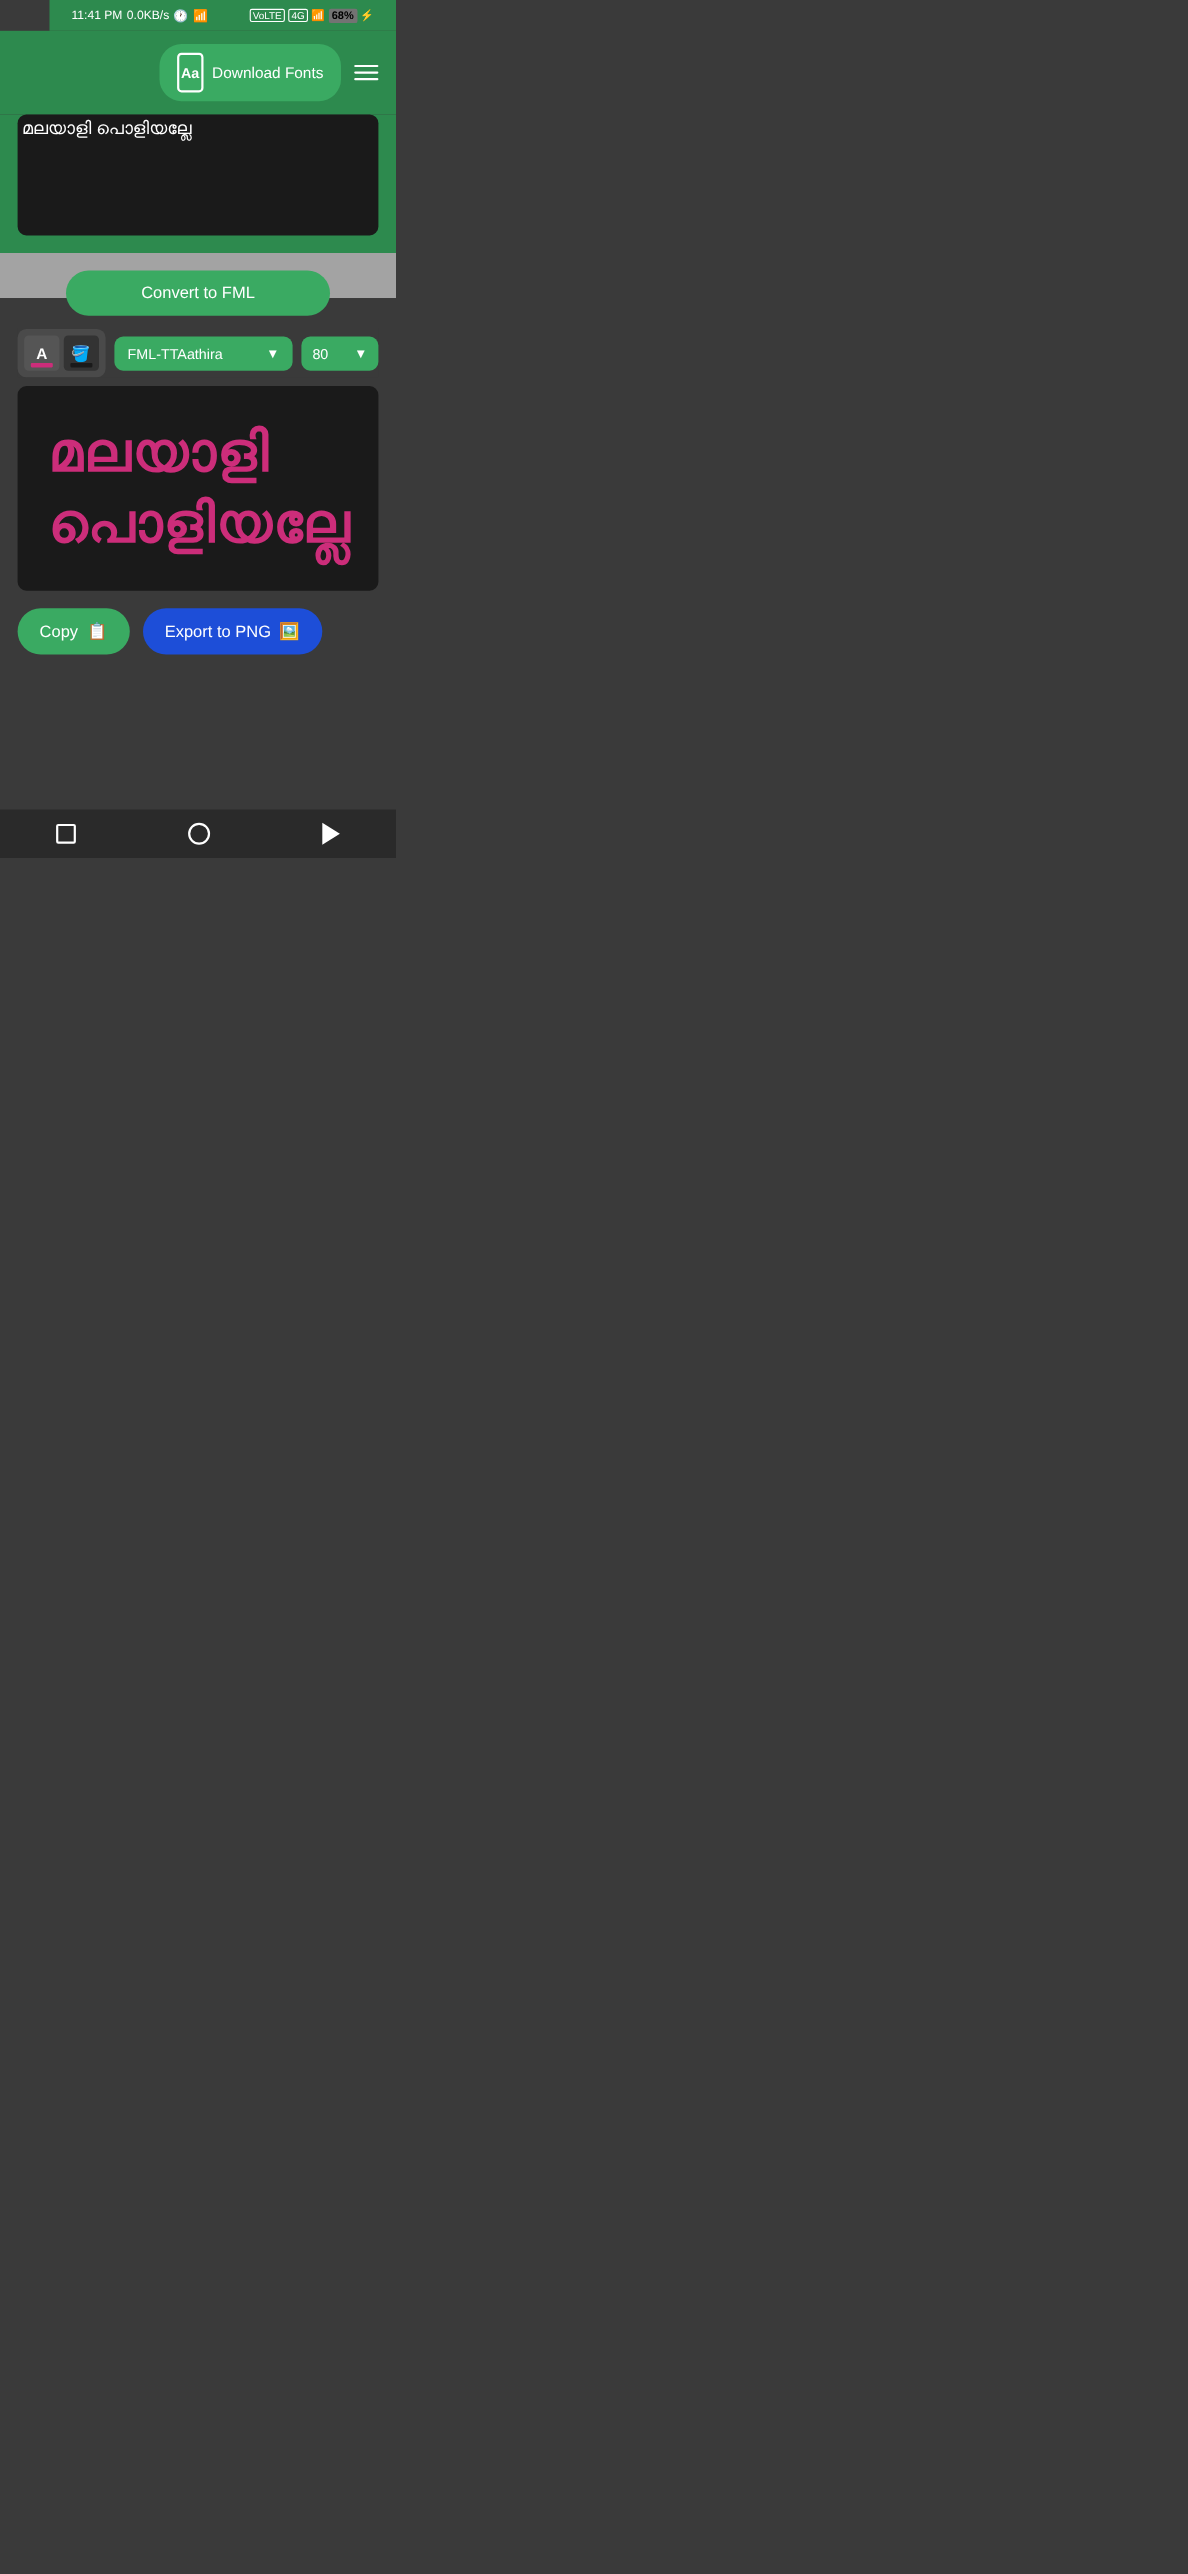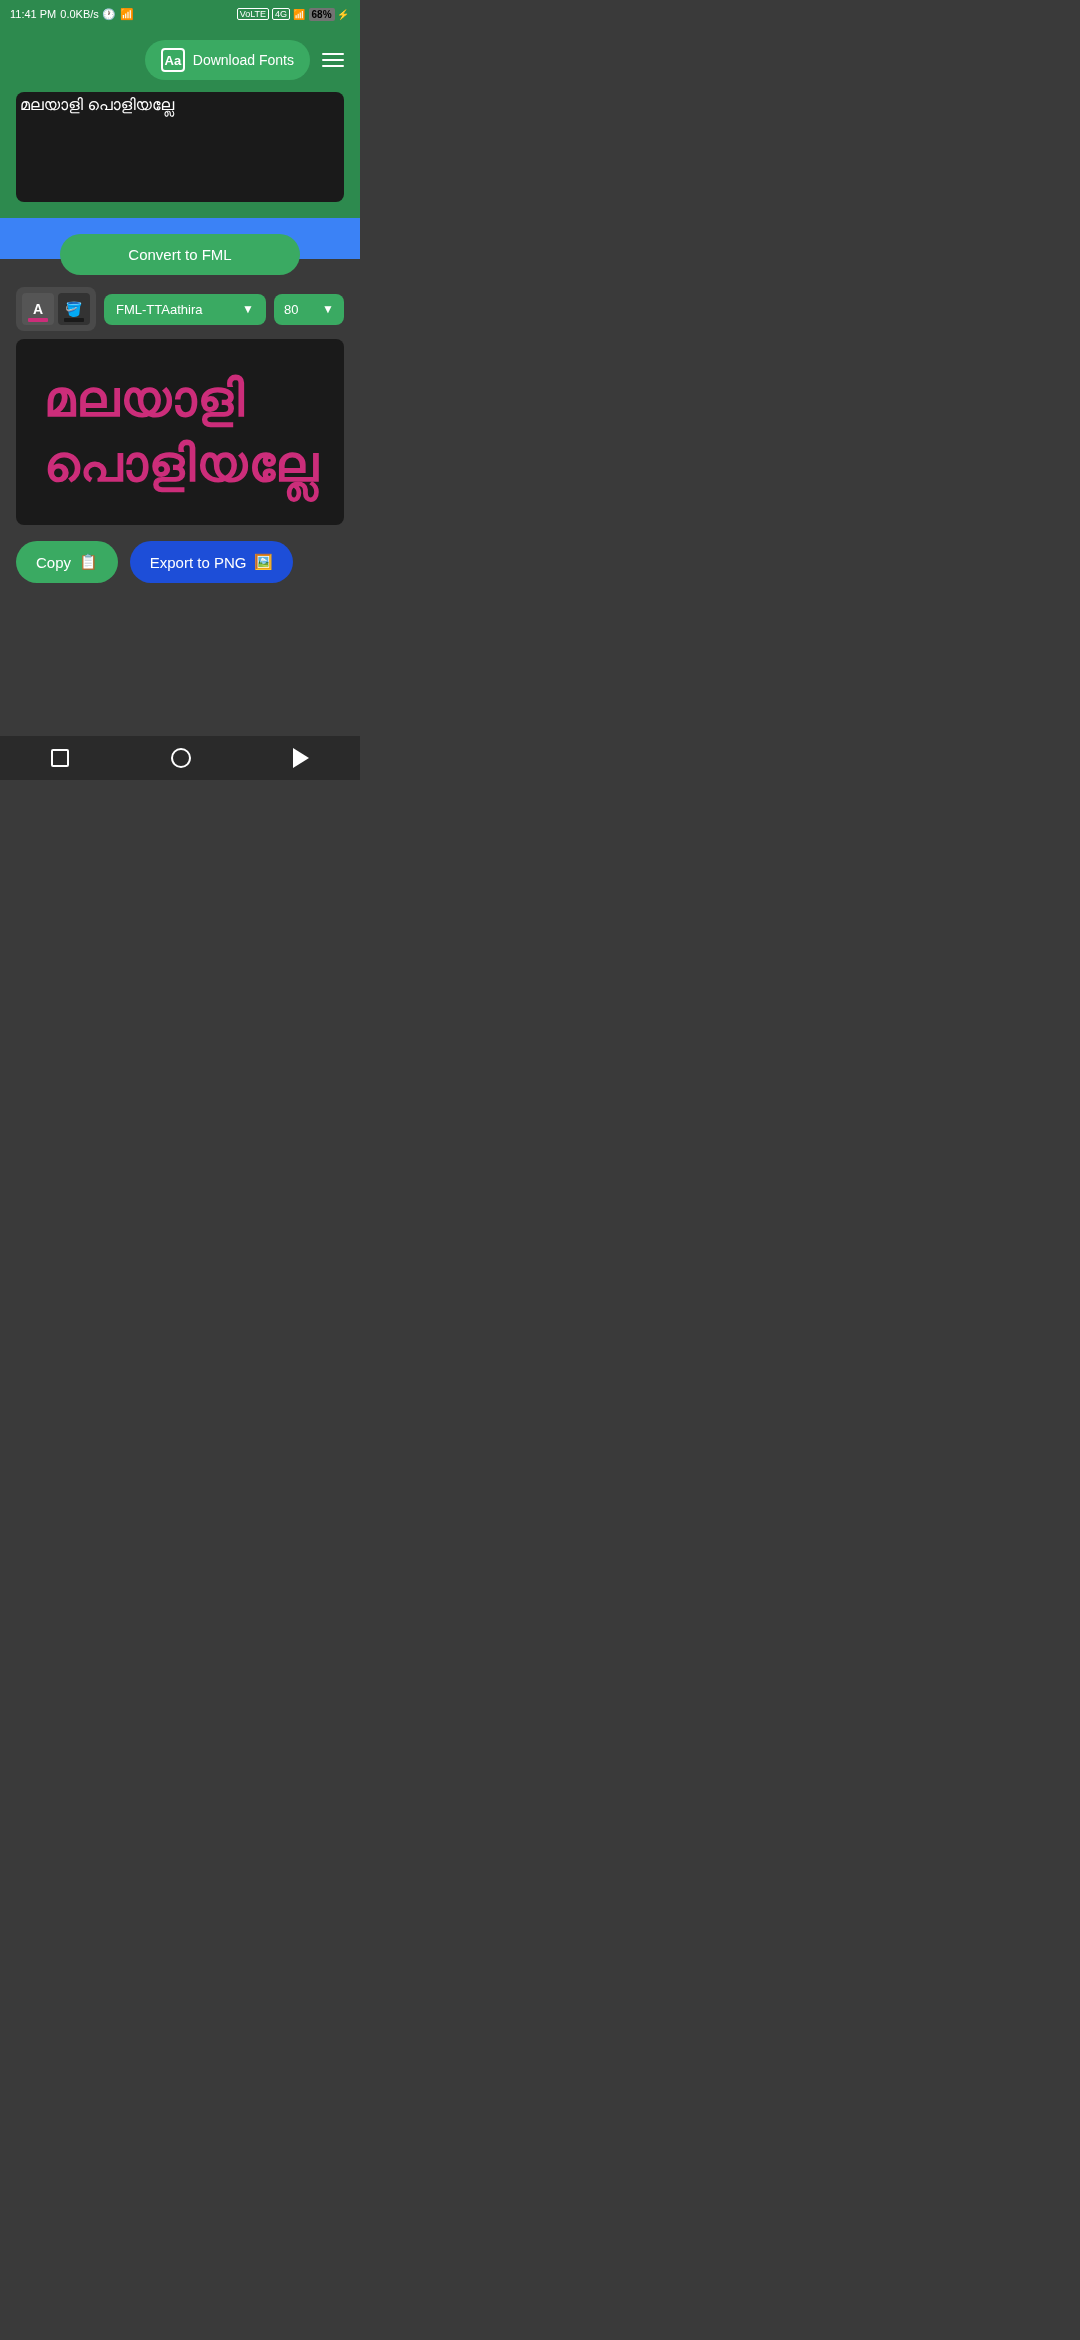--- a/index.html
+++ b/index.html
@@ -17,23 +17,24 @@
       overflow: hidden;
       position: relative;
     }
 
     .status-bar {
       background-color: #2d8a4e;
       height: 28px;
       display: flex;
       align-items: center;
       justify-content: space-between;
-      padding: 0 10px;
+      padding: 0 20px;
       font-size: 11px;
       color: white;
+      margin-left: 45px;
     }
 
     .status-left {
       display: flex;
       align-items: center;
       gap: 4px;
     }
 
     .status-right {
       display: flex;
@@ -70,21 +71,21 @@
       padding: 8px 16px;
       font-size: 14px;
       display: flex;
       align-items: center;
       gap: 8px;
       cursor: pointer;
     }
 
     .font-icon {
       width: 24px;
-      height: 24px;
+      height: 36px;
       border: 2px solid white;
       border-radius: 4px;
       display: flex;
       align-items: center;
       justify-content: center;
       font-size: 13px;
       font-weight: bold;
     }
 
     .hamburger-btn {
@@ -123,21 +124,21 @@
       outline: none;
       color: white;
       font-size: 16px;
       width: 100%;
       resize: none;
       min-height: 86px;
       font-family: Arial, sans-serif;
     }
 
     .convert-btn-wrapper {
-      background-color: #3b82f6;
+      background-color: #a3a3a3;
       padding: 0 16px 0;
       display: flex;
       justify-content: center;
       padding-bottom: 0;
     }
 
     .convert-btn {
       background-color: #3aaa62;
       border: none;
       border-radius: 24px;

